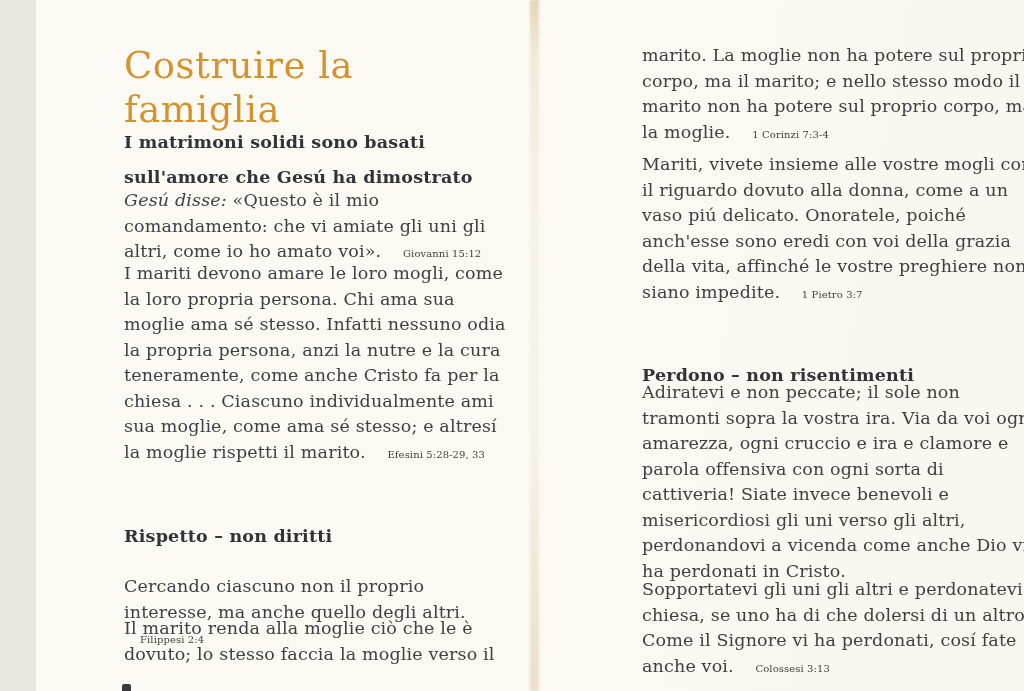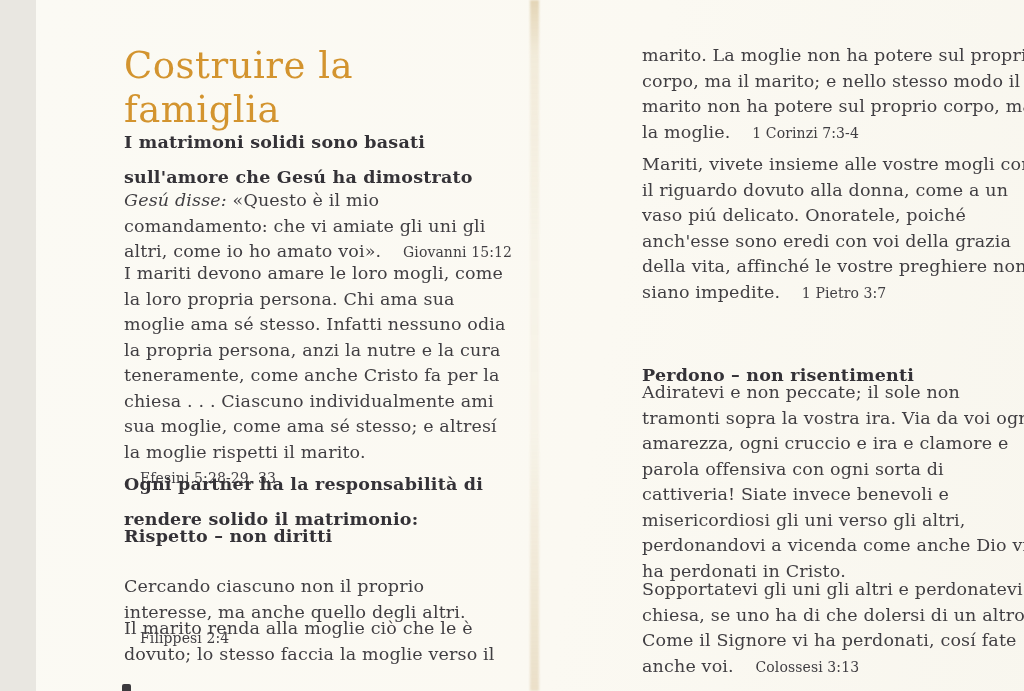--- a/index.html
+++ b/index.html
@@ -61,21 +61,21 @@
     color: #343237;
     letter-spacing: 0.2px;
   }
   .passage {
     font-size: 17.5px;
     line-height: 25.5px;
     letter-spacing: 0.15px;
   }
   .intro-italic { font-style: italic; }
   .citation {
-    font-size: 14px;
+    font-size: 10px;
     letter-spacing: 0.1px;
     margin-left: 16px;
     white-space: nowrap;
   }
   .citation.own-line {
     display: block;
     margin-left: 0;
     line-height: 22px;
   }
   
@@ -106,21 +106,20 @@
       <span class="intro-italic">Gesú disse:</span>
       <span>«Questo è il mio comandamento: che vi amiate gli uni gli altri, come io ho amato voi».</span>
       <span class="citation">Giovanni 15:12</span>
     </p>
 
     <p class="passage block" style="top:261px;">
       <span>I mariti devono amare le loro mogli, come la loro propria persona. Chi ama sua moglie ama sé stesso. Infatti nessuno odia la propria persona, anzi la nutre e la cura teneramente, come anche Cristo fa per la chiesa . . . Ciascuno individualmente ami sua moglie, come ama sé stesso; e altresí la moglie rispetti il marito.</span>
       <span class="citation">Efesini 5:28-29, 33</span>
     </p>
 
-    <h2 class="heading block" style="top:467px;">Ogni partner ha la responsabilità di rendere solido il matrimonio:</h2>
 
     <h3 class="heading block" style="top:519px;">Rispetto – non diritti</h3>
 
     <p class="passage block" style="top:574px;">
       <span>Cercando ciascuno non il proprio interesse, ma anche quello degli altri.</span>
       <span class="citation">Filippesi 2:4</span>
     </p>
 
     <p class="passage block" style="top:616px;">
       <span>Il marito renda alla moglie ciò che le è dovuto; lo stesso faccia la moglie verso il</span>

